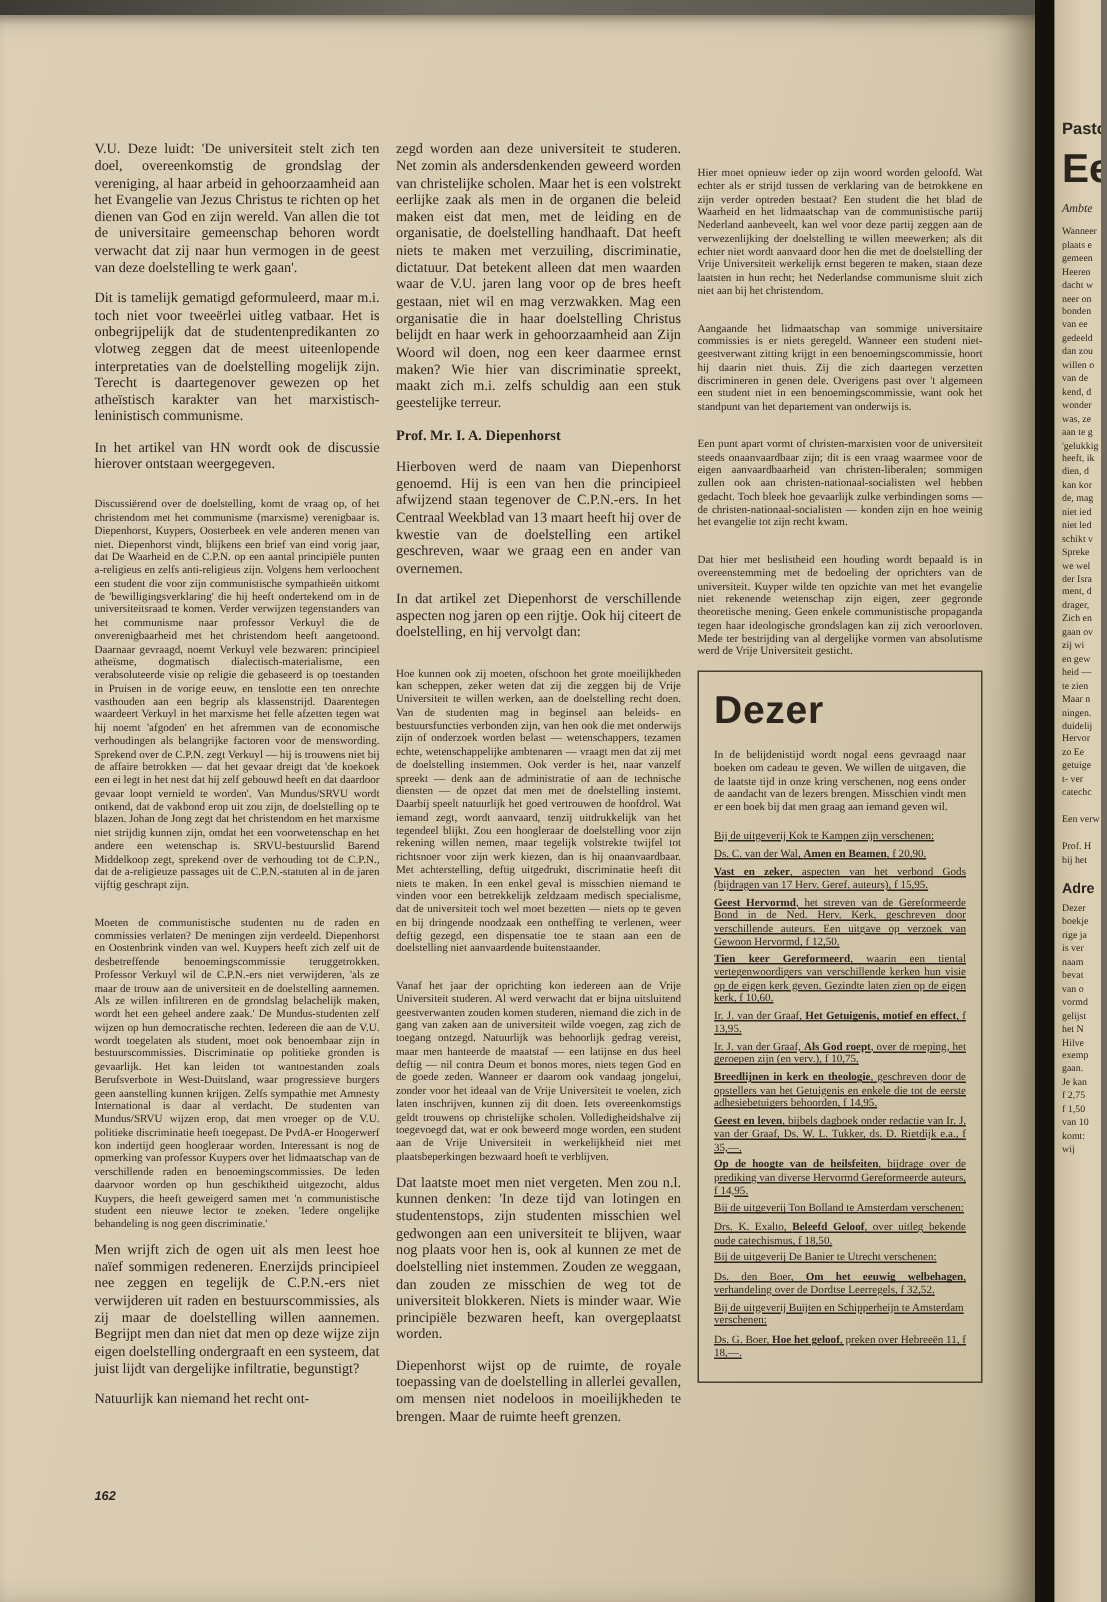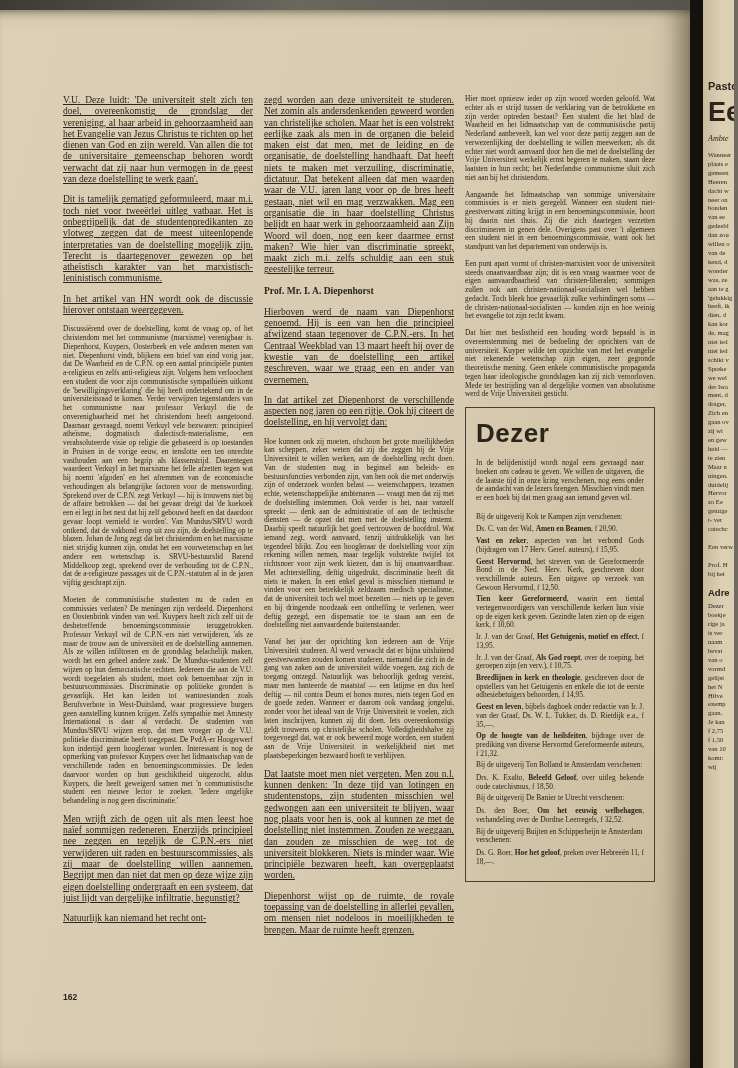--- a/index.html
+++ b/index.html
@@ -11,36 +11,36 @@
   .scan-top{position:absolute;left:0;top:0;width:738px;height:12px;
     background:linear-gradient(90deg,#3c3a34,#6b675d 40%,#55524a);}
   .page{
     position:absolute;left:0;top:10px;width:690px;height:1058px;
     background:linear-gradient(105deg,#dccfb5 0%,#d8cbb1 55%,#cabd9f 96%);
     box-shadow:inset -20px 0 24px -10px rgba(45,33,15,.5), inset 0 7px 9px -6px rgba(0,0,0,.45);
     overflow:hidden;color:#2b251d;
   }
   .content{position:absolute;left:63px;top:85px;width:592px;display:flex;gap:11px;}
   .col{width:190px;}
-  .para{font-size:9.5px;line-height:11.3px;text-align:justify;margin:0 0 9px;text-decoration:underline;}
-  .small{font-size:7.4px;line-height:8.75px;text-align:justify;margin:0 0 8px;}
+  .para{font-size:9.5px;line-height:11.3px;text-align:justify;margin:0 0 9px;}
+  .small{font-size:7.4px;line-height:8.75px;text-align:justify;margin:16px 0 8px;}
   .small-block{margin-top:4px;}
   .closing-block{margin-top:6px;}
   .col2-heading{font-size:9.6px;font-weight:bold;margin:6px 0 11px;}
   
   .boeken-box{border:1px solid #473f31;padding:10px 10px 12px;margin-top:8px;box-sizing:border-box;}
   .boeken-title{font-family:"Liberation Sans",sans-serif;font-weight:bold;font-size:26px;
     letter-spacing:.5px;margin:0 0 10px;}
   .boeken-intro{font-size:7.4px;line-height:8.75px;text-align:justify;margin:0 0 10px;}
-  .pub-section{}
+  .pub-section{text-decoration:underline;}
   .pub-line{font-size:7.4px;line-height:8.7px;margin:0 0 4px;}
   .book-entry{font-size:7.4px;line-height:8.7px;text-align:justify;margin:0 0 3px;}
   .book-entry .b{font-weight:bold;}
   .page-number{position:absolute;left:63px;top:982px;font-family:"Liberation Sans",sans-serif;
-    font-weight:bold;font-size:8.5px;}
+    font-weight:bold;font-size:8.5px;font-style:italic;}
   
   .gutter-bar{position:absolute;left:690px;top:0;width:13px;height:1068px;background:#15120d;}
   .next-page{position:absolute;left:703px;top:0;width:31px;height:1068px;
     background:linear-gradient(90deg,#c8bb9e,#dccfb3 60%);
     overflow:hidden;box-sizing:border-box;padding:80px 0 0 5px;color:#2b251d;}
   .np-kicker{font-family:"Liberation Sans",sans-serif;font-weight:bold;font-size:11px;margin:0 0 6px;}
   .np-headline{font-family:"Liberation Sans",sans-serif;font-weight:bold;font-size:27px;line-height:29px;margin:0 0 7px;}
   .np-byline{font-size:8px;font-style:italic;margin:0 0 8px;}
   .frag{font-size:6.6px;line-height:8.9px;white-space:nowrap;min-height:8.9px;}
   .np-sub{font-family:"Liberation Sans",sans-serif;font-weight:bold;font-size:9.5px;margin:9px 0 4px;}
@@ -105,21 +105,21 @@
     <p class="pub-line">Bij de uitgeverij Kok te Kampen zijn verschenen:</p>
     <div>
                 <p class="book-entry"><span>Ds. C. van der Wal, </span><span class="b">Amen en Beamen</span><span>, f 20,90.</span></p>
                 <p class="book-entry"><span></span><span class="b">Vast en zeker</span><span>, aspecten van het verbond Gods (bijdragen van 17 Herv. Geref. auteurs), f 15,95.</span></p>
                 <p class="book-entry"><span></span><span class="b">Geest Hervormd</span><span>, het streven van de Gereformeerde Bond in de Ned. Herv. Kerk, geschreven door verschillende auteurs. Een uitgave op verzoek van Gewoon Hervormd, f 12,50.</span></p>
                 <p class="book-entry"><span></span><span class="b">Tien keer Gereformeerd</span><span>, waarin een tiental vertegenwoordigers van verschillende kerken hun visie op de eigen kerk geven. Gezindte laten zien op de eigen kerk, f 10,60.</span></p>
                 <p class="book-entry"><span>Ir. J. van der Graaf, </span><span class="b">Het Getuigenis, motief en effect</span><span>, f 13,95.</span></p>
                 <p class="book-entry"><span>Ir. J. van der Graaf, </span><span class="b">Als God roept</span><span>, over de roeping, het geroepen zijn (en verv.), f 10,75.</span></p>
                 <p class="book-entry"><span></span><span class="b">Breedlijnen in kerk en theologie</span><span>, geschreven door de opstellers van het Getuigenis en enkele die tot de eerste adhesiebetuigers behoorden, f 14,95.</span></p>
                 <p class="book-entry"><span></span><span class="b">Geest en leven</span><span>, bijbels dagboek onder redactie van Ir. J. van der Graaf, Ds. W. L. Tukker, ds. D. Rietdijk e.a., f 35,—.</span></p>
-                <p class="book-entry"><span></span><span class="b">Op de hoogte van de heilsfeiten</span><span>, bijdrage over de prediking van diverse Hervormd Gereformeerde auteurs, f 21,32.</span></p>
+                <p class="book-entry"><span></span><span class="b">Op de hoogte van de heilsfeiten</span><span>, bijdrage over de prediking van diverse Hervormd Gereformeerde auteurs, f 14,95.</span></p>
               </div>
   </div>
             <div class="pub-section">
     <p class="pub-line">Bij de uitgeverij Ton Bolland te Amsterdam verschenen:</p>
     <div>
                 <p class="book-entry"><span>Drs. K. Exalto, </span><span class="b">Beleefd Geloof</span><span>, over uitleg bekende oude catechismus, f 18,50.</span></p>
               </div>
   </div>
             <div class="pub-section">
     <p class="pub-line">Bij de uitgeverij De Banier te Utrecht verschenen:</p>

